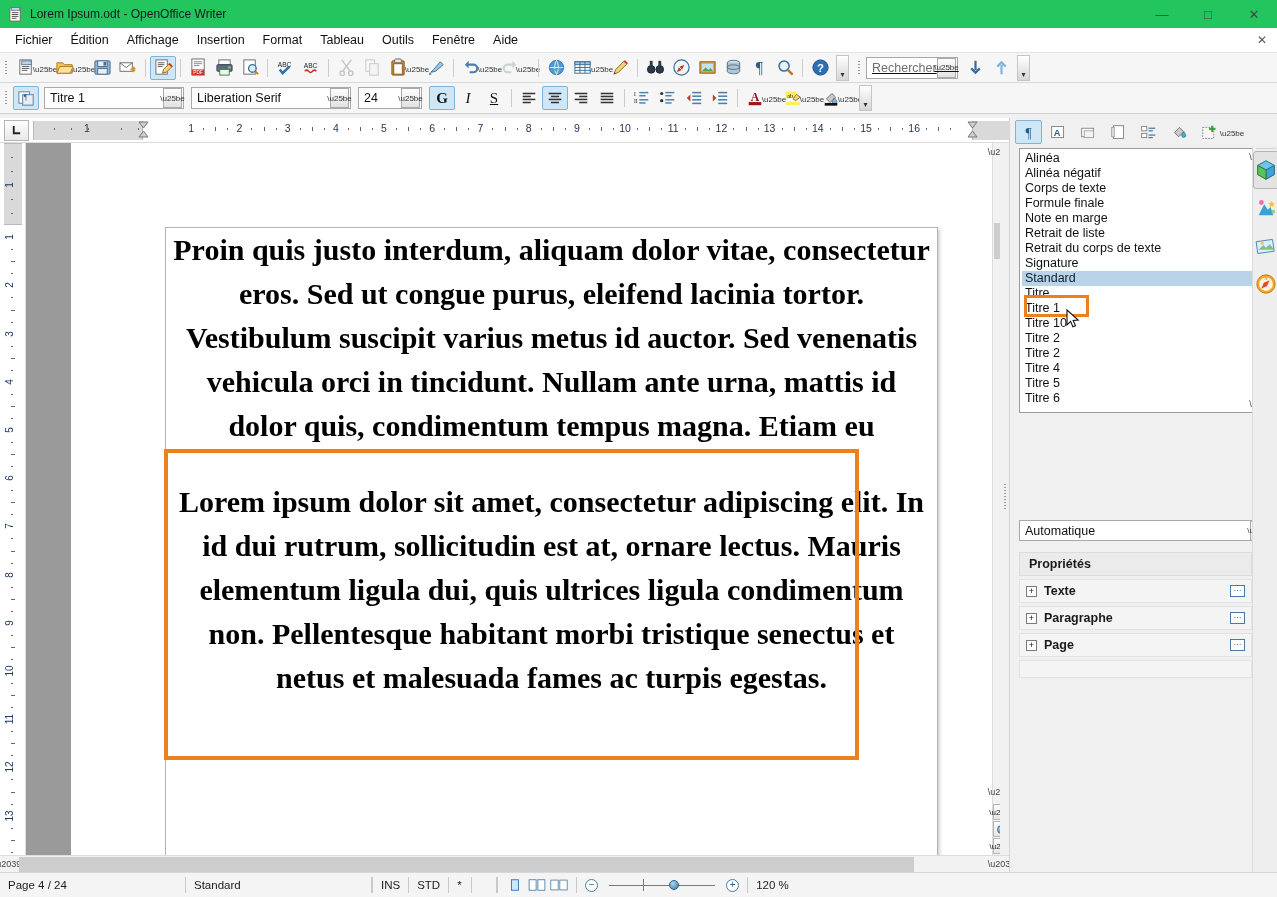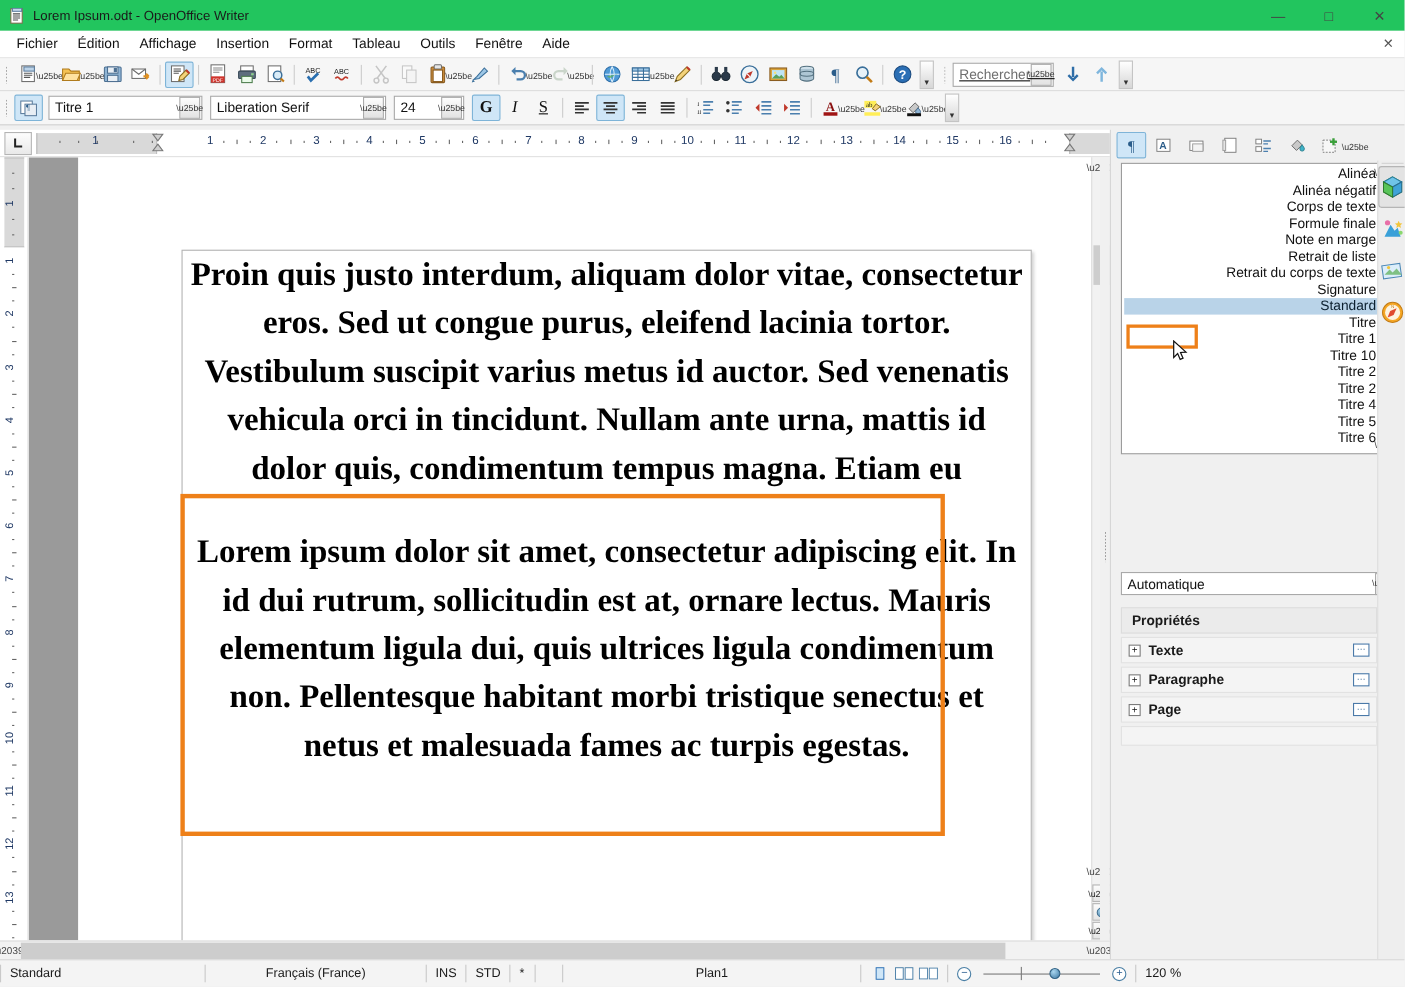--- a/index.html
+++ b/index.html
@@ -170,21 +170,21 @@
   .sb-tabbar { height:28px; display:flex; align-items:center; padding-left:5px; }
   .sb-tab { width:27px; height:24px; margin-right:3px; display:flex;align-items:center;justify-content:center;
             border:1px solid transparent; border-radius:2px; }
   .sb-tab.active { background:#cfe6f7; border-color:#7eb4d8; }
   .sb-tabbar-right { margin-left:auto; display:flex; align-items:center; padding-right:4px; }
 
   .style-list {
     position:absolute; left:9px; top:30px; width:252px; height:265px;
     background:#ffffff; border:1px solid #9c9c9c; overflow:hidden;
   }
-  .sl-inner { position:absolute; left:0; top:0; right:16px; top:0; bottom:0; padding:2px 0 0 2px;text-align:right;}
+  .sl-inner { position:absolute; left:0; top:0; right:16px; top:0; bottom:0; padding:2px 0 0 2px;}
   .sl-item { font-size:12.5px; color:#111; line-height:15px; padding:0 3px; white-space:nowrap; }
   .sl-item.selected { background:#b9d3e8; color:#0b1f2e; }
   .sl-scroll { position:absolute; right:0; top:0; width:16px; height:100%; background:#f2f2f2;
                border-left:1px solid #d2d2d2; }
   .sl-sb-btn { width:16px; height:16px; display:flex;align-items:center;justify-content:center;
                font-size:9px; color:#444; }
   .sl-sb-thumb { position:absolute; left:1px; top:17px; width:14px; height:212px; background:#cdcdcd; }
   .highlight-std {
     position:absolute; left:4px; top:146px; width:65px; height:22px;
     border:3px solid #ee8019; pointer-events:none; z-index:9;
@@ -1052,34 +1052,33 @@
           <circle cx="12" cy="12" r="10" fill="#f5a623" stroke="#c27b16"></circle>
           <circle cx="12" cy="12" r="7.5" fill="#fdf3e0"></circle>
           <path d="M16 8l-3 6.5L7 17l2.6-6.4z" fill="#e04a2f"></path>
           <text x="12" y="7.4" font-size="4.5" fill="#c27b16" text-anchor="middle" font-family="Liberation Sans">N</text>
         </svg>
       </div>
     </div>
   </div>
 
   <div class="statusbar">
+    <div class="sb-cell" style="width:185px;">Page 4 / 24</div>
     <div class="sb-div"></div>
     <div class="sb-cell" style="width:185px;">Standard</div>
     <div class="sb-div"></div>
-    <div class="sb-cell" style="width:200px; justify-content:center;">Français (France)</div>
     <div class="sb-div"></div>
     <div class="sb-cell">INS</div>
     <div class="sb-div"></div>
     <div class="sb-cell">STD</div>
     <div class="sb-div"></div>
     <div class="sb-cell" style="width:22px;">*</div>
     <div class="sb-div"></div>
     <div class="sb-cell" style="width:24px;"></div>
     <div class="sb-div"></div>
-    <div class="sb-cell" style="width:270px; justify-content:center;">Plan1</div>
     <div class="sb-div"></div>
 
     <div class="sb-cell" style="gap:4px;">
       <span class="view-btn">
         <svg width="14" height="14" viewBox="0 0 16 16">
             <rect x="4" y="2" width="8" height="12" fill="#cfe6f7" stroke="#2b6fb5"></rect>
           </svg>
       </span>
       <span class="view-btn">
         <svg width="18" height="14" viewBox="0 0 20 16">

